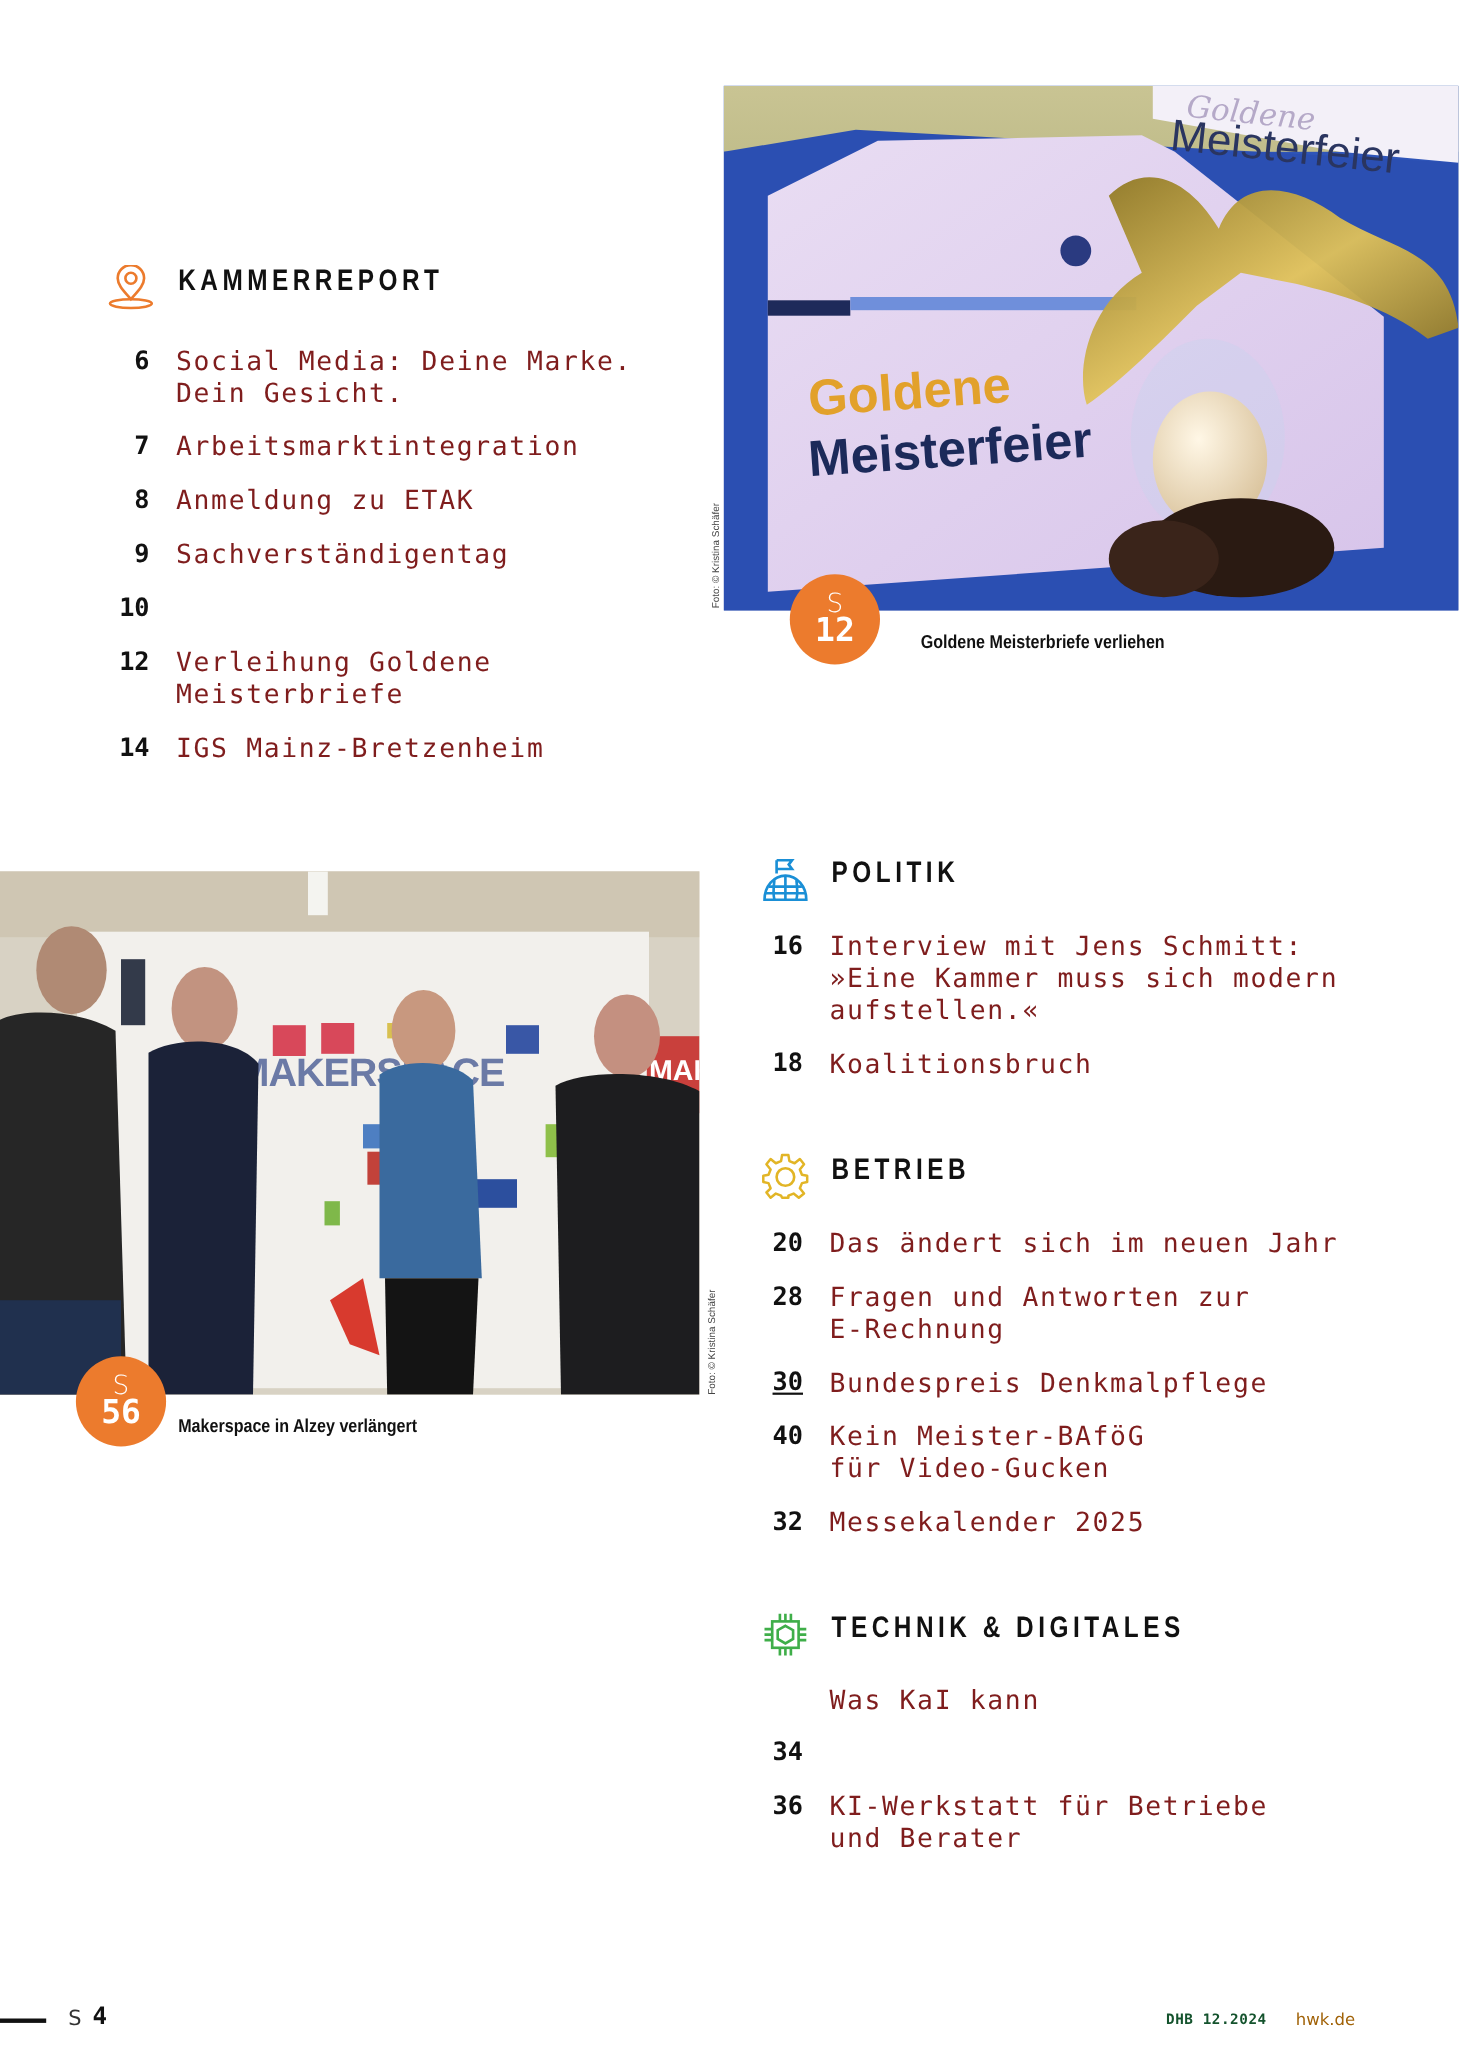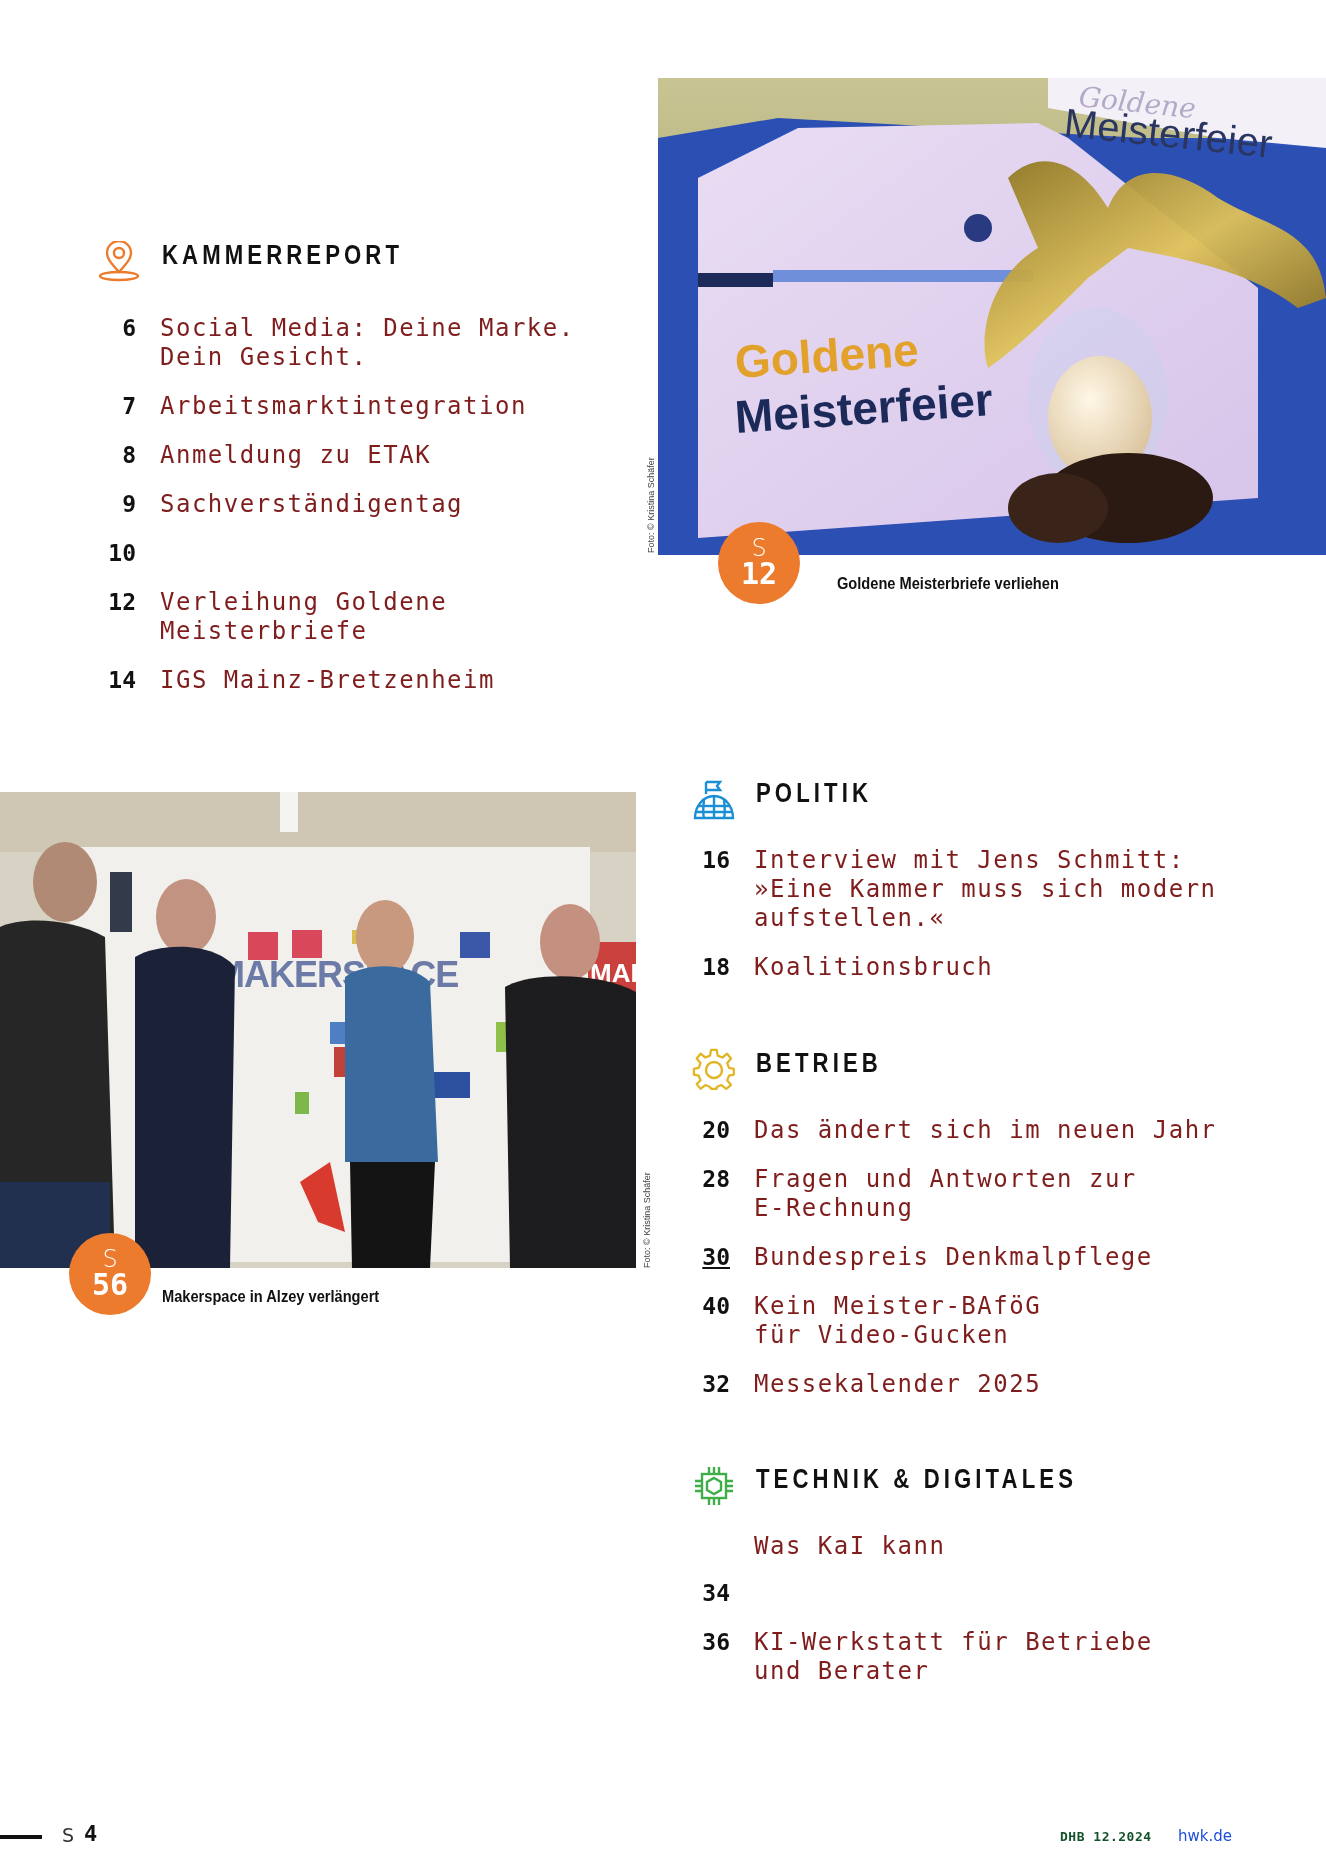--- a/index.html
+++ b/index.html
@@ -45,21 +45,21 @@
   .badge-n { font-family: "DejaVu Sans Mono", monospace; font-size: 30px; line-height: 30px; font-weight: 700; }
   .caption {
     position: absolute; font-family: "Liberation Sans", sans-serif; font-weight: 700;
     font-size: 17px; color: #111; transform: scaleX(0.86); transform-origin: left center; white-space: nowrap;
   }
 
   .footer-rule { position: absolute; left: 0; top: 1835px; width: 42px; height: 4px; background: #111; }
   .footer-s { position: absolute; left: 62px; top: 1824px; font-family: "DejaVu Sans", sans-serif; font-size: 19px; color: #333; }
   .footer-page { position: absolute; left: 84px; top: 1821px; font-family: "DejaVu Sans Mono", monospace; font-size: 22px; font-weight: 700; color: #111; }
   .footer-issue { position: absolute; left: 1060px; top: 1829px; font-family: "DejaVu Sans Mono", monospace; font-size: 13px; font-weight: 700; color: #14532d; letter-spacing: 0.5px; }
-  .footer-site { position: absolute; left: 1178px; top: 1827px; font-family: "DejaVu Sans", sans-serif; font-size: 15px; color: #1d4ed8; }
+  .footer-site { position: absolute; left: 1178px; top: 1827px; font-family: "DejaVu Sans", sans-serif; font-size: 15px; color: #a16207; }
 </style>
 </head>
 <body>
 
 <section class="section" style="left:98px; top:240px; width:520px;">
   <div class="section-head">
     <span class="section-icon">
       <svg width="42" height="42" viewBox="0 0 42 42" fill="none" stroke="#ec7b2d" stroke-width="2.4">
         <path d="M21 31 C14 23 9 18 9 12 A12 12 0 0 1 33 12 C33 18 28 23 21 31 Z"></path>
         <circle cx="21" cy="12" r="5"></circle>

